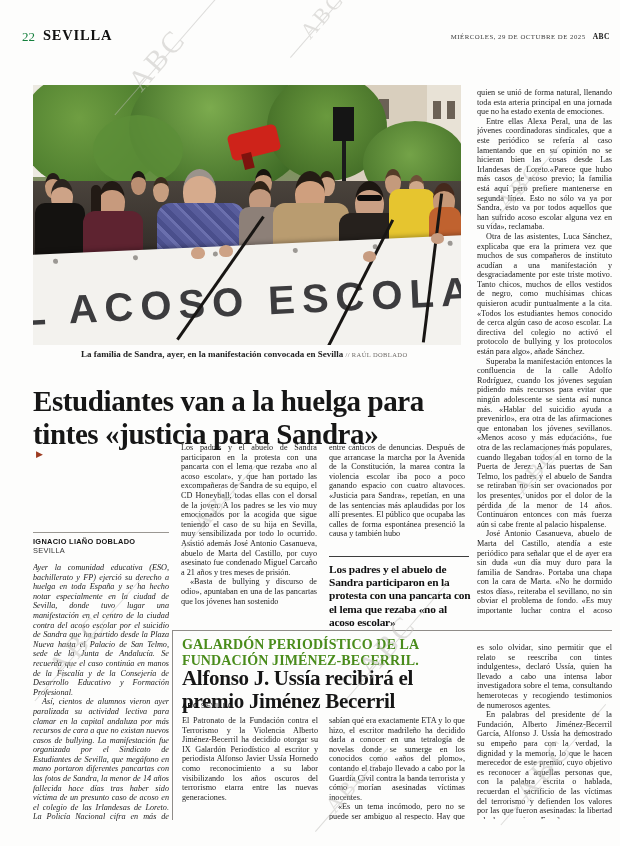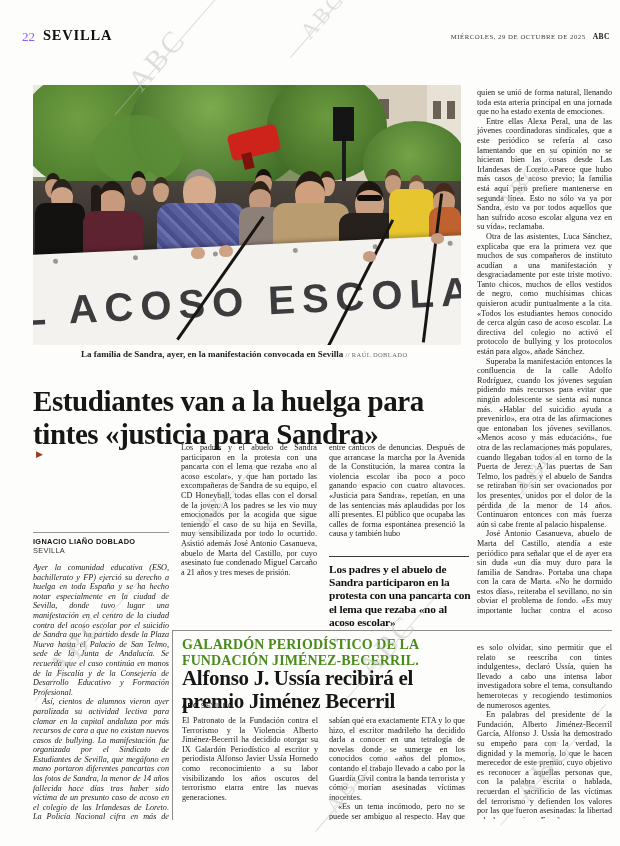--- a/index.html
+++ b/index.html
@@ -1,20 +1,20 @@
 <!DOCTYPE html>
 <html><head>
 <meta charset="utf-8">
 <style>
   html,body{margin:0;padding:0;background:#ffffff;}
   .page{position:relative;width:620px;height:846px;background:#fdfdfc;overflow:hidden;
         font-family:"Liberation Serif",serif;color:#1c1c1c;}
 
   
-  .hdr-num{position:absolute;left:22px;top:29px;font-size:13px;color:#8b5cf6;}
+  .hdr-num{position:absolute;left:22px;top:29px;font-size:13px;color:#15803d;}
   .hdr-section{position:absolute;left:43px;top:27px;font-size:14.5px;font-weight:bold;color:#111;letter-spacing:.8px;}
   .hdr-date{position:absolute;right:10px;top:32px;font-size:6.8px;letter-spacing:.5px;color:#3a3a3a;}
   .hdr-date b{font-size:7.5px;color:#111;margin-left:7px;}
 
   
   .wm{position:absolute;transform:rotate(-49deg);opacity:.5;pointer-events:none;z-index:5;}
   .wm-line{width:160px;height:1.4px;background:#bdbcb9;}
   .wm-txt{display:block;font-family:"Liberation Serif",serif;font-size:30px;color:#c3c1bd;
           letter-spacing:3px;margin:-22px 0 0 34px;}
   .wm.small .wm-line{width:110px;}
@@ -222,20 +222,21 @@
     <div class="byline-name">IGNACIO LIAÑO DOBLADO</div>
     <div class="byline-place">SEVILLA</div>
   </div>
 
   <div class="col c1">
     <p>Ayer la comunidad educativa (ESO, bachillerato y FP) ejerció su derecho a huelga en toda España y se ha hecho notar especialmente en la ciudad de Sevilla, donde tuvo lugar una manifestación en el centro de la ciudad contra del acoso escolar por el suicidio de Sandra que ha partido desde la Plaza Nueva hasta el Palacio de San Telmo, sede de la Junta de Andalucía. Se recuerda que el caso continúa en manos de la Fiscalía y de la Consejería de Desarrollo Educativo y Formación Profesional.</p>
     <p>Así, cientos de alumnos vieron ayer paralizada su actividad lectiva para clamar en la capital andaluza por más recursos de cara a que no existan nuevos casos de bullying. La manifestación fue organizada por el Sindicato de Estudiantes de Sevilla, que megáfono en mano portaron diferentes pancartas con las fotos de Sandra, la menor de 14 años fallecida hace días tras haber sido víctima de un presunto caso de acoso en el colegio de las Irlandesas de Loreto. La Policía Nacional cifra en más de 4.000 los asistentes a esta manifestación, que contó con sentadas en distintos puntos de su itinerario y la lectura de un manifiesto ya en su tramo final.</p>
   </div>
   <div class="col c2">
     <p>Los padres y el abuelo de Sandra participaron en la protesta con una pancarta con el lema que rezaba «no al acoso escolar», y que han portado las excompañeras de Sandra de su equipo, el CD Honeyball, todas ellas con el dorsal de la joven. A los padres se les vio muy emocionados por la acogida que sigue teniendo el caso de su hija en Sevilla, muy sensibilizada por todo lo ocurrido. Asistió además José Antonio Casanueva, abuelo de Marta del Castillo, por cuyo asesinato fue condenado Miguel Carcaño a 21 años y tres meses de prisión.</p>
+    <p>«Basta de bullying y discurso de odio», apuntaban en una de las pancartas que los jóvenes han sostenido</p>
   </div>
   <div class="col c3">
     <p>entre cánticos de denuncias. Después de que arrancase la marcha por la Avenida de la Constitución, la marea contra la violencia escolar iba poco a poco ganando espacio con cuatro altavoces. «Justicia para Sandra», repetían, en una de las sentencias más aplaudidas por los allí presentes. El público que ocupaba las calles de forma espontánea presenció la causa y también hubo</p>
   </div>
 
   <div class="pullquote">
     <div class="pq-rule"></div>
     <div class="pq-text">Los padres y el abuelo de Sandra participaron en la protesta con una pancarta con el lema que rezaba «no al acoso escolar»</div>
   </div>
 

